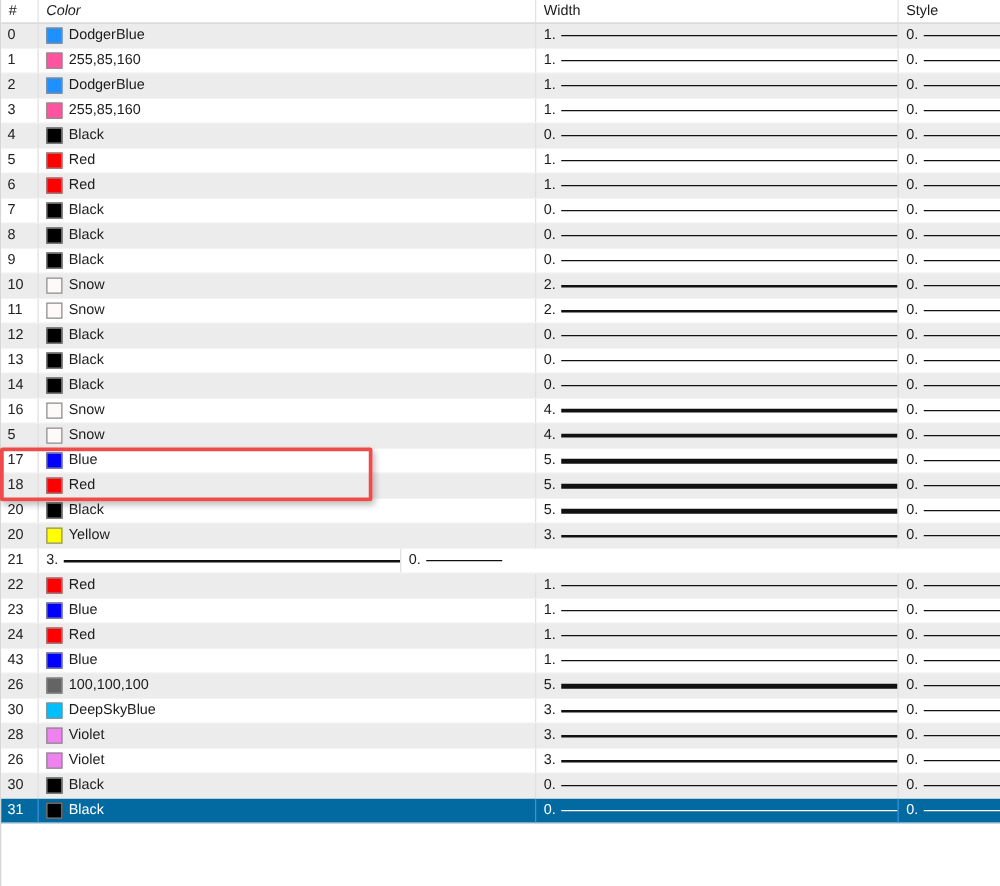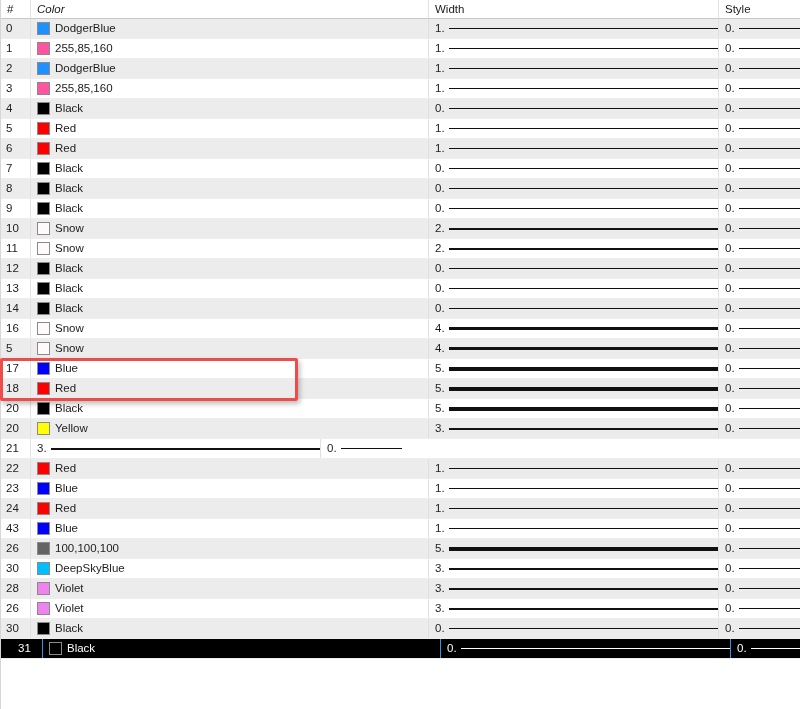--- a/index.html
+++ b/index.html
@@ -45,21 +45,21 @@
   .rows {
     position: relative;
   }
   .row {
     display: flex;
     height: 20px;
     background: #ffffff;
     border-bottom: 1px solid #eeeeee;
   }
   .row.alt { background: #ececec; }
-  .row.sel { background: #000000; padding-left: 12px; }
+  .row.sel { background: #0369a1; }
 
   .c-idx {
     width: 30px;
     flex: 0 0 30px;
     font-size: 11.5px;
     color: #222;
     line-height: 19px;
     padding-left: 5px;
     border-right: 1px solid #e0e0e0;
     overflow: hidden;

